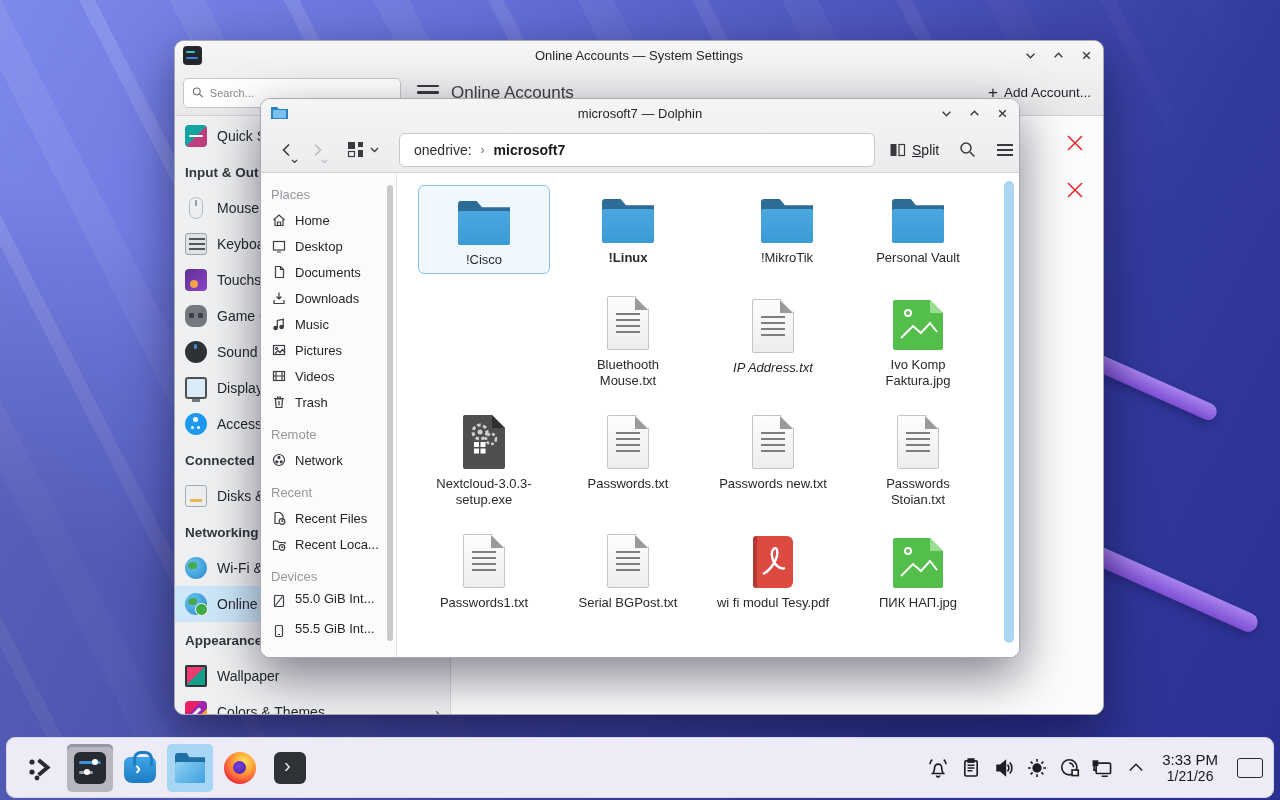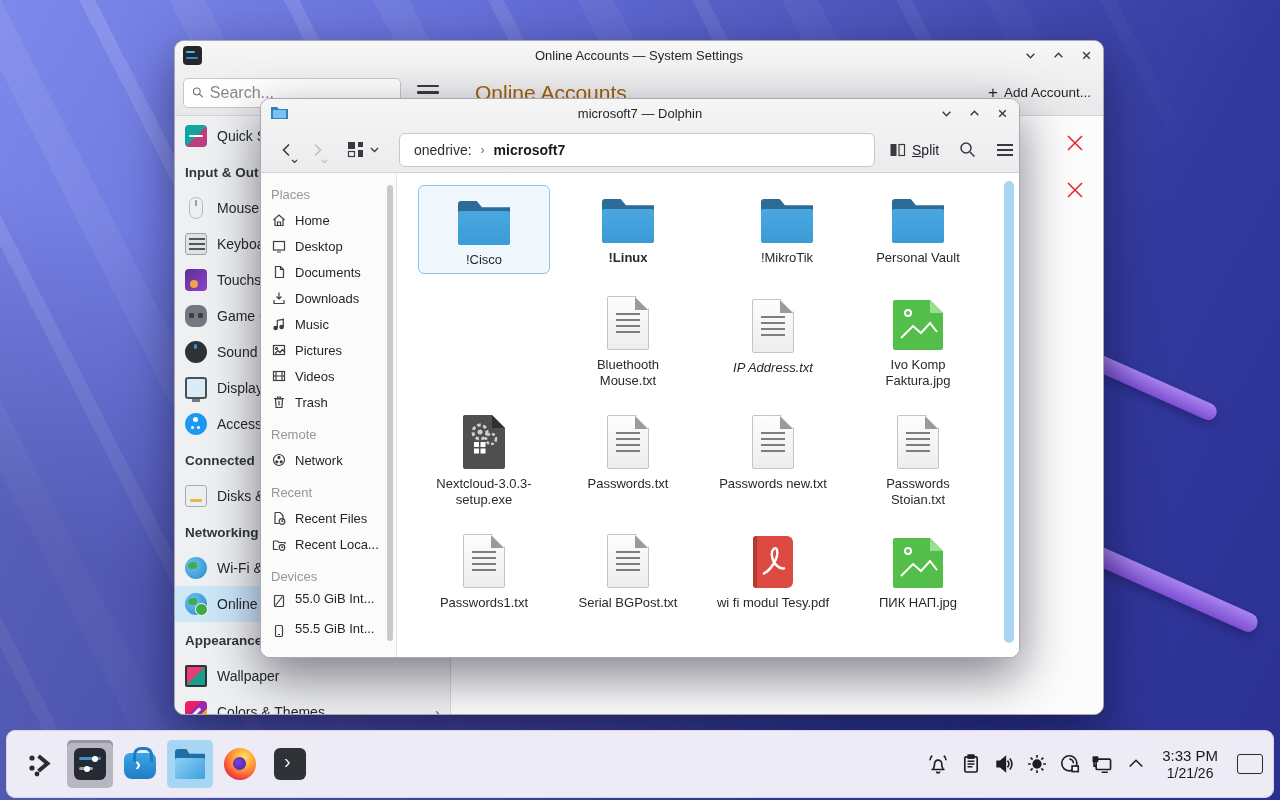--- a/index.html
+++ b/index.html
@@ -33,26 +33,26 @@
   .ss-chrome { position:absolute; left:0; top:0; width:100%; height:75px;
       background:linear-gradient(#f6f6f7,#e9e9eb); border-bottom:1px solid #d2d2d5; }
   .ss-appicon { position:absolute; left:8px; top:5px; width:19px; height:19px; border-radius:4px;
       background:#23262b; }
   .ss-appicon i { position:absolute; left:3px; height:2px; background:#39c2d7; border-radius:1px; }
   .ss-appicon i:nth-child(1){ top:5px; width:9px; }
   .ss-appicon i:nth-child(2){ top:11px; width:12px; background:#3d7fd9; }
   .ss-header { position:absolute; left:0; top:28px; width:100%; height:47px; display:flex; align-items:center; }
   .search-box { margin-left:8px; width:218px; height:30px; background:#fff; border:1px solid #c6c6c9;
       border-radius:5px; display:flex; align-items:center; padding:0 8px; gap:6px; }
-  .search-box input { border:none; outline:none; font-size:16px; color:#555; width:100%;
+  .search-box input { border:none; outline:none; font-size:11px; color:#555; width:100%;
       font-family:"Liberation Sans",sans-serif; background:transparent; }
   .search-box input::placeholder { color:#8a8a8e; }
   .hamburger { width:22px; height:16px; margin-left:16px; display:flex; flex-direction:column; justify-content:space-between; }
   .hamburger i { display:block; height:2.2px; background:#3a3a3e; border-radius:1px; }
-  .ss-page-title { margin-left:36px; font-size:21px; color:#a16207; }
+  .ss-page-title { margin-left:12px; font-size:17px; color:#404040; }
   .add-account { margin-left:auto; margin-right:12px; display:flex; align-items:center; gap:6px;
       font-size:13.5px; color:#232629; }
   .plus-glyph { font-size:17px; line-height:1; color:#232629; }
   .ss-body { position:absolute; top:75px; left:0; right:0; bottom:0; display:flex; }
   .ss-sidebar { width:276px; background:#eff0f1; border-right:1px solid #d8d8da; padding-top:2px; }
   .ss-row { height:36px; display:flex; align-items:center; gap:10px; padding:0 10px; font-size:14px; color:#26292c; }
   .ss-row.header { font-weight:bold; font-size:13.5px; color:#33363a; }
   .ss-row.selected { background:#cde7f8; }
   .ss-row .chev { margin-left:auto; color:#55585c; font-size:15px; }
   .ss-content { flex:1; background:#fcfcfc; position:relative; }
@@ -148,21 +148,21 @@
       clip-path:polygon(0 0,calc(100% - 13px) 0,100% 13px,100% 100%,0 100%); }
   .fi-exe .fold { position:absolute; top:0; right:0; width:13px; height:13px; background:#2e2f31; clip-path:polygon(0 0,0 100%,100% 100%); }
   .fi-exe svg { position:absolute; inset:0; }
   .fi-pdf { position:relative; width:40px; height:52px; background:linear-gradient(90deg,#b23a33 0 4px,#dd4a42 4px); border-radius:3px 6px 6px 3px; }
   .fi-pdf svg { position:absolute; inset:0; stroke:#fff; fill:none; stroke-width:2.4; }
 
   .statusbox { position:absolute; left:138px; bottom:2px; height:30px; background:#f6f6f7; border:1px solid #c7c7ca;
       border-radius:6px; display:flex; align-items:center; padding:0 12px; font-size:12.5px; color:#3a3d40; z-index:5; }
 
   
-  .taskbar { position:absolute; left:6px; right:6px; bottom:2px; height:68px; background:#edebf6;
+  .taskbar { position:absolute; left:6px; right:6px; bottom:2px; height:61px; background:#edebf6;
       border-radius:9px; border:1px solid #d8d5e6; display:flex; align-items:center; padding:4px 10px; z-index:50; }
   .task-btn { width:46px; height:48px; border-radius:5px; display:flex; align-items:center; justify-content:center; margin-right:4px; }
   .task-btn.active-gray { background:#b7b6c1; box-shadow:inset 0 3px 0 rgba(60,60,80,.25); }
   .task-btn.active-blue { background:#a7d6f4; }
   .appico { width:32px; height:32px; position:relative; }
   .tb-settings { background:#262b33; border-radius:6px; }
   .tb-settings i { position:absolute; left:5px; height:3px; border-radius:2px; background:#3d8fd9; }
   .tb-settings i:nth-child(1){ top:9px; width:22px; }
   .tb-settings i:nth-child(2){ top:19px; width:14px; background:#9aa2ad; }
   .tb-settings em { position:absolute; width:6px; height:6px; border-radius:50%; background:#fff; }

